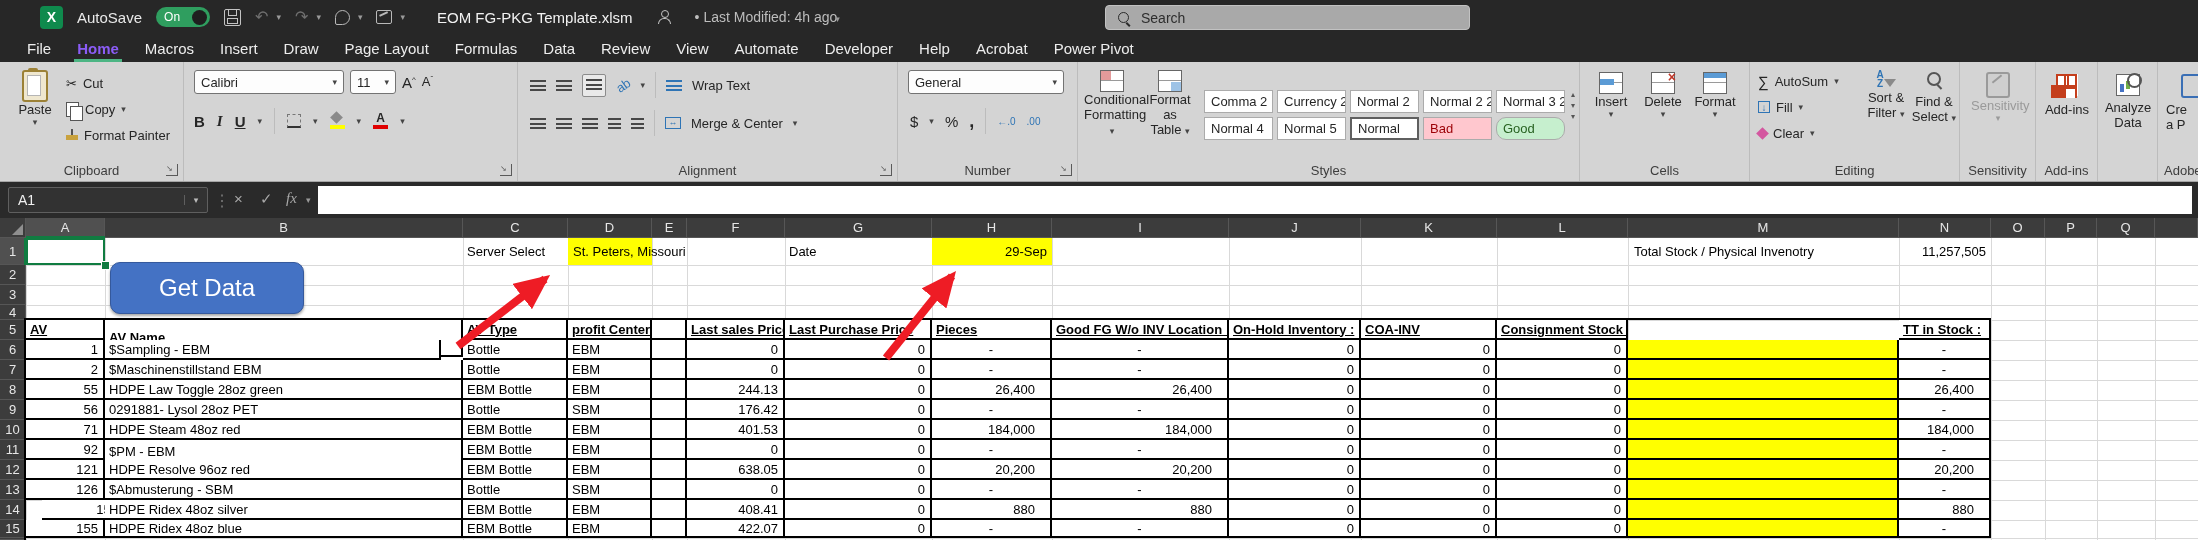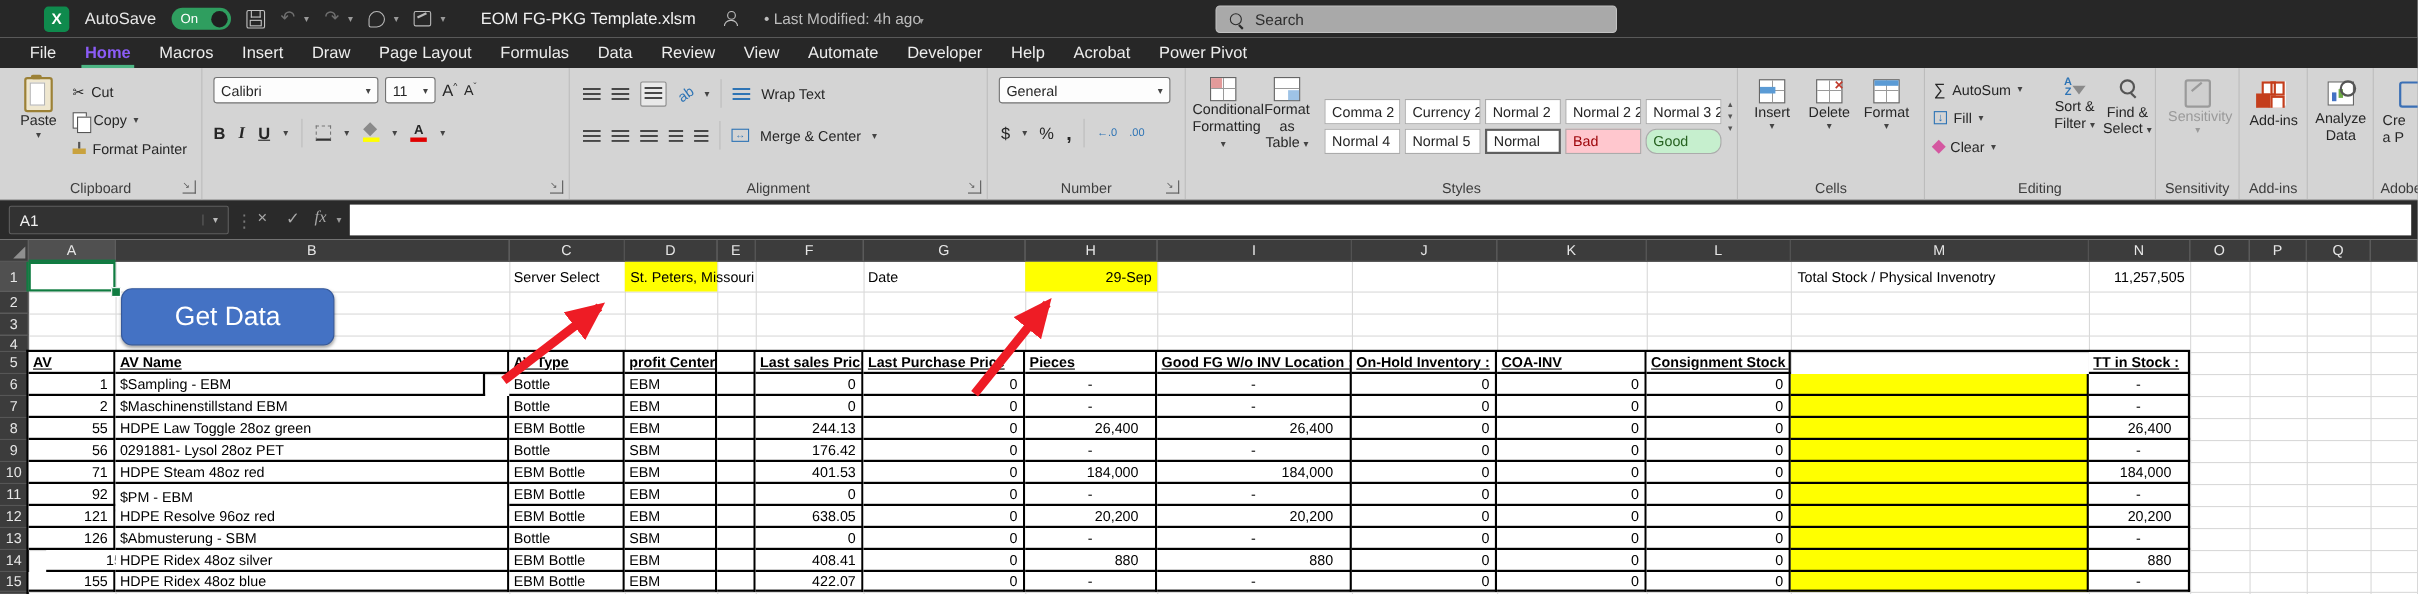--- a/index.html
+++ b/index.html
@@ -520,21 +520,21 @@
       <div class="cellv tL" style="left: 785px; top: 20px; width: 147px; height: 27px; z-index: 10;">Date</div>
       <div class="cellv tR" style="left: 932px; top: 20px; width: 120px; height: 27px; background: rgb(255, 255, 0); z-index: 10;">29-Sep</div>
       <div class="cellv tL" style="left: 1628px; top: 20px; width: 271px; height: 27px; padding-left: 6px; z-index: 10;">Total Stock / Physical Invenotry</div>
       <div class="cellv tR" style="left: 1899px; top: 20px; width: 92px; height: 27px; z-index: 10;">11,257,505</div>
       <div class="selbox" style="left: 26px; top: 20px; width: 79px; height: 27px; border-color: rgb(16, 124, 65);"></div>
       <div class="selhandle" style="left: 101px; top: 43px; width: 7px; height: 7px; background: rgb(16, 124, 65);"></div>
       <div class="accent" style="left: 26px; top: 18px; width: 79px; height: 2px; background: rgb(16, 124, 65);"></div>
       <div class="accent" style="left: 24px; top: 20px; width: 2px; height: 27px; background: rgb(16, 124, 65);"></div>
       <div class="abs" style="left: 24px; top: 100px; width: 1967px; height: 222px; border-left: 2px solid rgb(0, 0, 0); border-top: 2px solid rgb(0, 0, 0); z-index: 12; box-sizing: border-box;"></div>
       <div class="tcell hdr tL" style="left: 26px; top: 102px; width: 79px; height: 20px; z-index: 13;">AV</div>
-      <div class="tcell hdr tL" style="left: 105px; top: 102px; width: 358px; height: 20px; z-index: 13;">AV Name</div>
+      <div class="tcell hdr tL" style="left: 105px; top: 102px; width: 358px; height: 37px; z-index: 13;">AV Name</div>
       <div class="tcell hdr tL" style="left: 463px; top: 102px; width: 105px; height: 20px; z-index: 13;">AV Type</div>
       <div class="tcell hdr tL" style="left: 568px; top: 102px; width: 84px; height: 20px; z-index: 13;">profit Center</div>
       <div class="tcell hdr tL" style="left: 652px; top: 102px; width: 35px; height: 20px; z-index: 13;"></div>
       <div class="tcell hdr tL" style="left: 687px; top: 102px; width: 98px; height: 20px; z-index: 13;">Last sales Price</div>
       <div class="tcell hdr tL" style="left: 785px; top: 102px; width: 147px; height: 20px; z-index: 13;">Last Purchase Price</div>
       <div class="tcell hdr tL" style="left: 932px; top: 102px; width: 120px; height: 20px; z-index: 13;">Pieces</div>
       <div class="tcell hdr tL" style="left: 1052px; top: 102px; width: 177px; height: 20px; z-index: 13;">Good FG W/o INV Location :</div>
       <div class="tcell hdr tL" style="left: 1229px; top: 102px; width: 132px; height: 20px; z-index: 13;">On-Hold Inventory :</div>
       <div class="tcell hdr tL" style="left: 1361px; top: 102px; width: 136px; height: 20px; z-index: 13;">COA-INV</div>
       <div class="tcell hdr tL" style="left: 1497px; top: 102px; width: 131px; height: 20px; z-index: 13;">Consignment Stock :</div>

